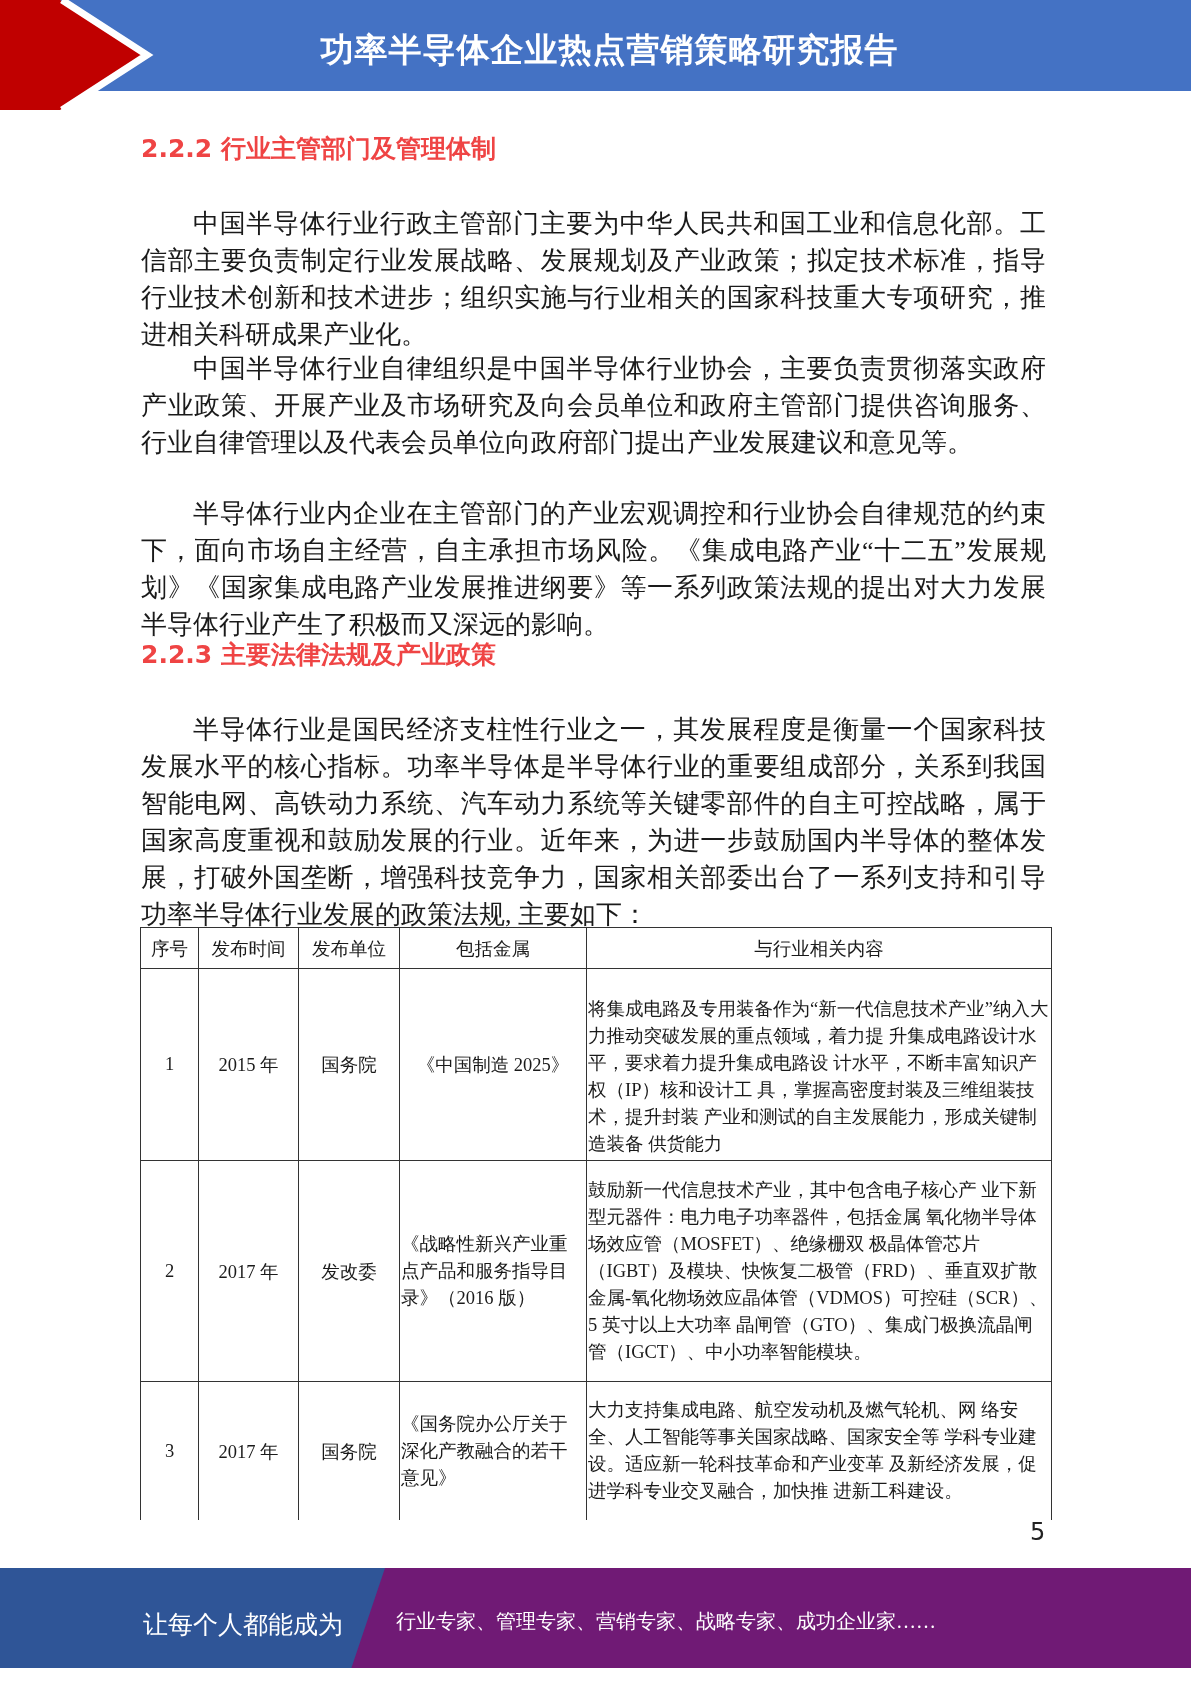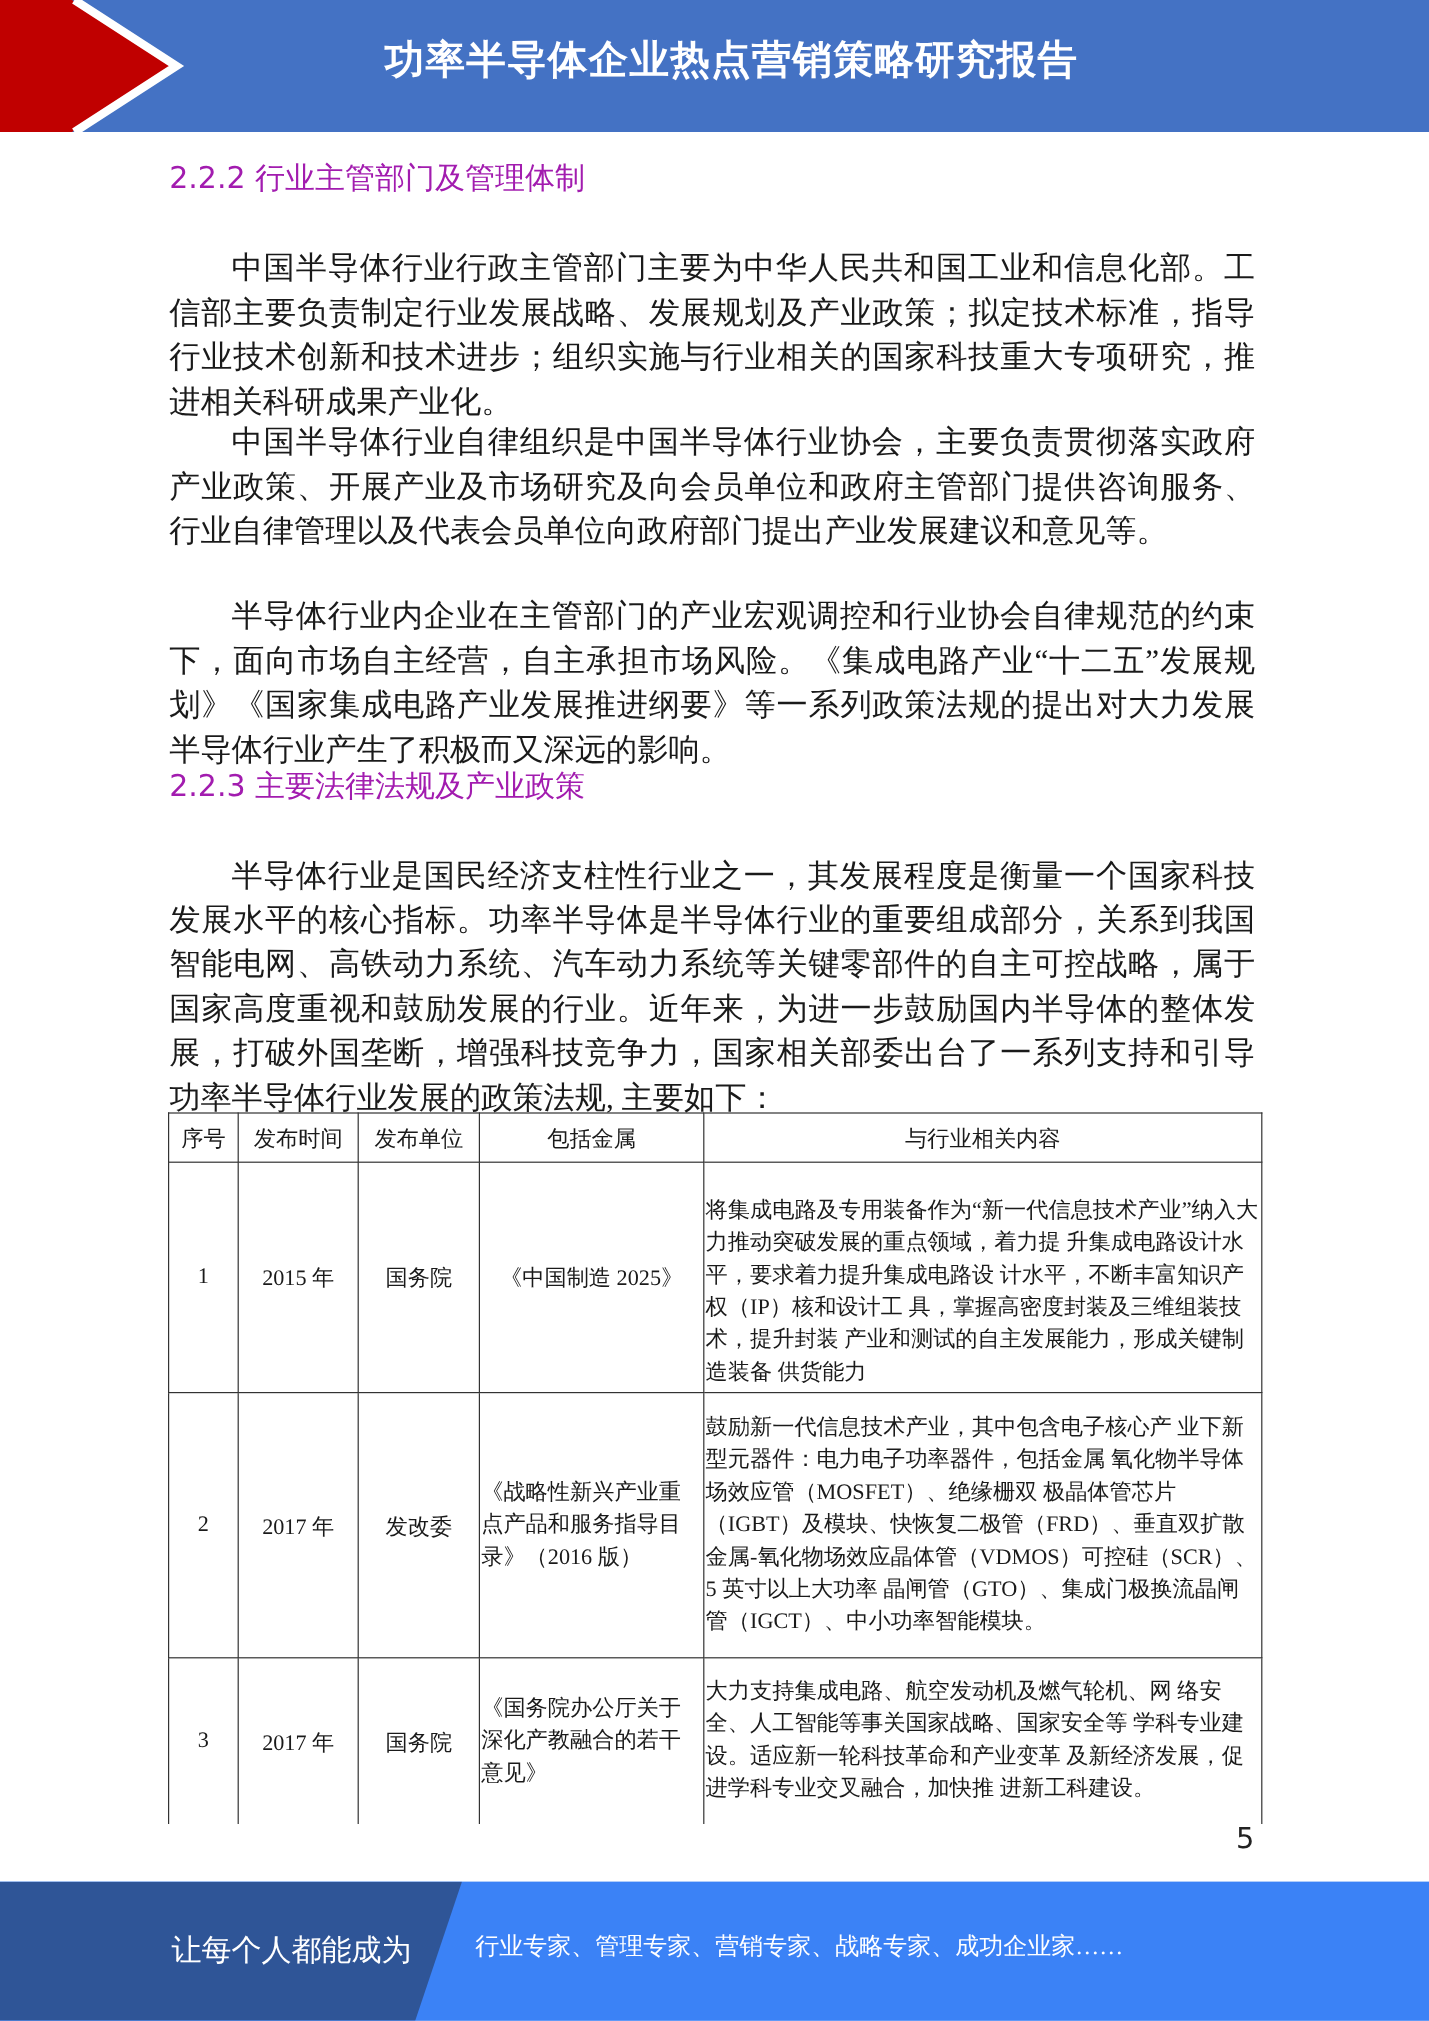--- a/index.html
+++ b/index.html
@@ -3,34 +3,34 @@
 <meta charset="utf-8">
 <style>
   html, body { margin: 0; padding: 0; }
   body {
     width: 1191px; height: 1684px; position: relative; overflow: hidden;
     background: #ffffff;
     font-family: "Liberation Serif", "DejaVu Serif", serif;
     color: #1a1a1a;
   }
   .header {
-    position: absolute; left: 0; top: 0; width: 1191px; height: 110px;
+    position: absolute; left: 0; top: 0; width: 1191px; height: 91px;
     background: #4472c4;
   }
   .header svg { position: absolute; left: 0; top: 0; }
   .header-title {
     position: absolute; left: 0; right: 0; top: 28px; text-align: center;
     font-family: "DejaVu Sans", sans-serif; font-weight: bold;
     font-size: 33px; color: #ffffff; letter-spacing: 1px;
     padding-left: 28px;
   }
   .h2 {
     position: absolute; left: 141px;
-    font-family: "DejaVu Sans", sans-serif; font-weight: normal;
-    font-size: 25px; color: #a21caf;
+    font-family: "DejaVu Sans", sans-serif; font-weight: bold;
+    font-size: 25px; color: #ef4444;
   }
   .para {
     position: absolute; left: 141px; width: 905px;
     font-size: 26px; line-height: 37px; text-indent: 2em;
     text-align: justify;
   }
   table.policy {
     position: absolute; left: 140px; top: 927px; width: 911px;
     border-collapse: collapse; table-layout: fixed;
     font-size: 18.5px;
@@ -43,22 +43,22 @@
   table.policy td.c { text-align: center; }
   table.policy td.l { text-align: left; line-height: 27px; padding: 2px 1px; }
   table.policy tr.r1 td { height: 187px; }
   table.policy tr.r2 td { height: 216px; margin-top: 43px; }
   table.policy tr.r3 td { height: 134px; border-bottom: none; }
   .page-num {
     position: absolute; left: 1030px; top: 1518px;
     font-family: "DejaVu Sans", sans-serif; font-size: 24px; color: #222;
   }
   .footer {
-    position: absolute; left: 0; top: 1568px; width: 1191px; height: 116px;
-    background: #3b82f6; overflow: hidden;
+    position: absolute; left: 0; top: 1568px; width: 1191px; height: 100px;
+    background: #701a75; overflow: hidden;
   }
   .footer svg { position: absolute; left: 0; top: 0; }
   .footer-left {
     position: absolute; left: 143px; top: 40px; font-size: 25px; color: #ffffff;
     font-family: "Liberation Serif", "DejaVu Serif", serif;
   }
   .footer-right {
     position: absolute; left: 396px; top: 40px; font-size: 20px; color: #ffffff;
     font-family: "Liberation Serif", "DejaVu Serif", serif;
   }

